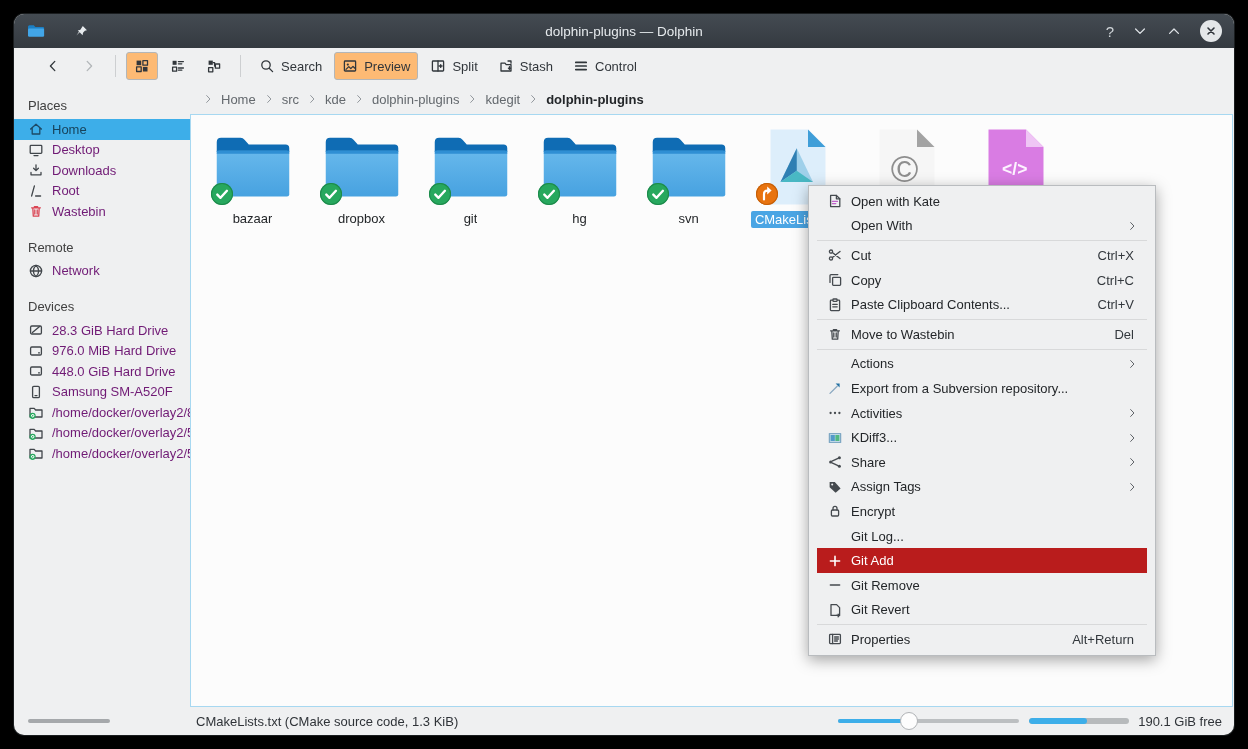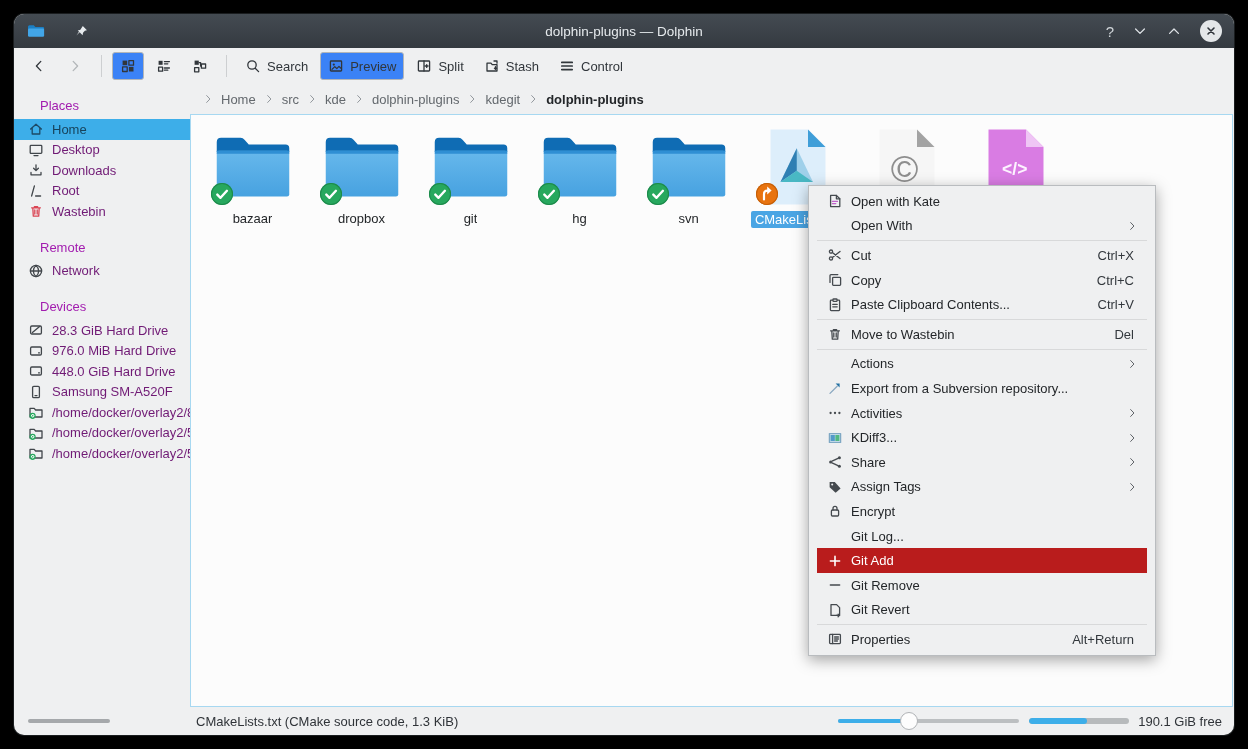--- a/index.html
+++ b/index.html
@@ -11,29 +11,29 @@
   .ic12{width:12px;height:12px;}
   
   .titlebar{height:34px;flex:none;background:linear-gradient(#444b52,#343a40);display:flex;
     align-items:center;position:relative;padding:0 12px;color:#dde1e5;}
   .tb-title{position:absolute;left:0;right:0;text-align:center;font-size:13.5px;color:#e6eaed;pointer-events:none;}
   .tb-right{margin-left:auto;display:flex;align-items:center;gap:18px;z-index:2;}
   .tb-help{font-size:15px;color:#cfd4d8;}
   .tb-close{width:22px;height:22px;border-radius:50%;background:#e4e7e9;color:#2f343a;display:flex;align-items:center;justify-content:center;}
   .pin{margin-left:28px;color:#e6eaed;}
   
-  .toolbar{height:36px;flex:none;display:flex;align-items:center;gap:4px;padding:0 9px;color:#31363b;font-size:13px;}
+  .toolbar{height:36px;flex:none;display:flex;align-items:center;gap:4px;padding:0 23px;color:#31363b;font-size:13px;}
   .tbtn{display:flex;align-items:center;gap:6px;padding:5px 7px;border-radius:3px;border:1px solid transparent;}
-  .tbtn.pressed{background:#3b82f6;border-color:#b3b6b8;}
+  .tbtn.pressed{background:#fdba74;border-color:#b3b6b8;}
   .tbtn.disabled{color:#b2b6b9;}
   .tsep{width:1px;height:22px;background:#cdcfd1;margin:0 6px;flex:none;}
   
   .middle{flex:1;display:flex;min-height:0;}
   .sidebar{width:176px;flex:none;padding-top:10px;font-size:13px;color:#232629;overflow:hidden;}
-  .shdr{color:#a21caf;padding:4px 26px 6px;}
+  .shdr{color:#404040;padding:4px 14px 6px;}
   .shdr.gap{margin-top:14px;}
   .si{display:flex;align-items:center;gap:8px;height:20.5px;padding:0 0 0 14px;white-space:nowrap;color:#701a75;}
   .si .ic{color:#41464b;}
   .si.sel{background:#3daee9;color:#17435c;}
   .si.sel .ic{color:#1d4a66;}
   .si .red{color:#da4453;}
   .rightcol{flex:1;display:flex;flex-direction:column;min-width:0;}
   .breadcrumb{height:30px;flex:none;display:flex;align-items:center;gap:7px;padding:0 12px;font-size:13px;color:#63686d;}
   .breadcrumb .chev{color:#90959a;}
   .bc-cur{color:#232629;font-weight:bold;}

